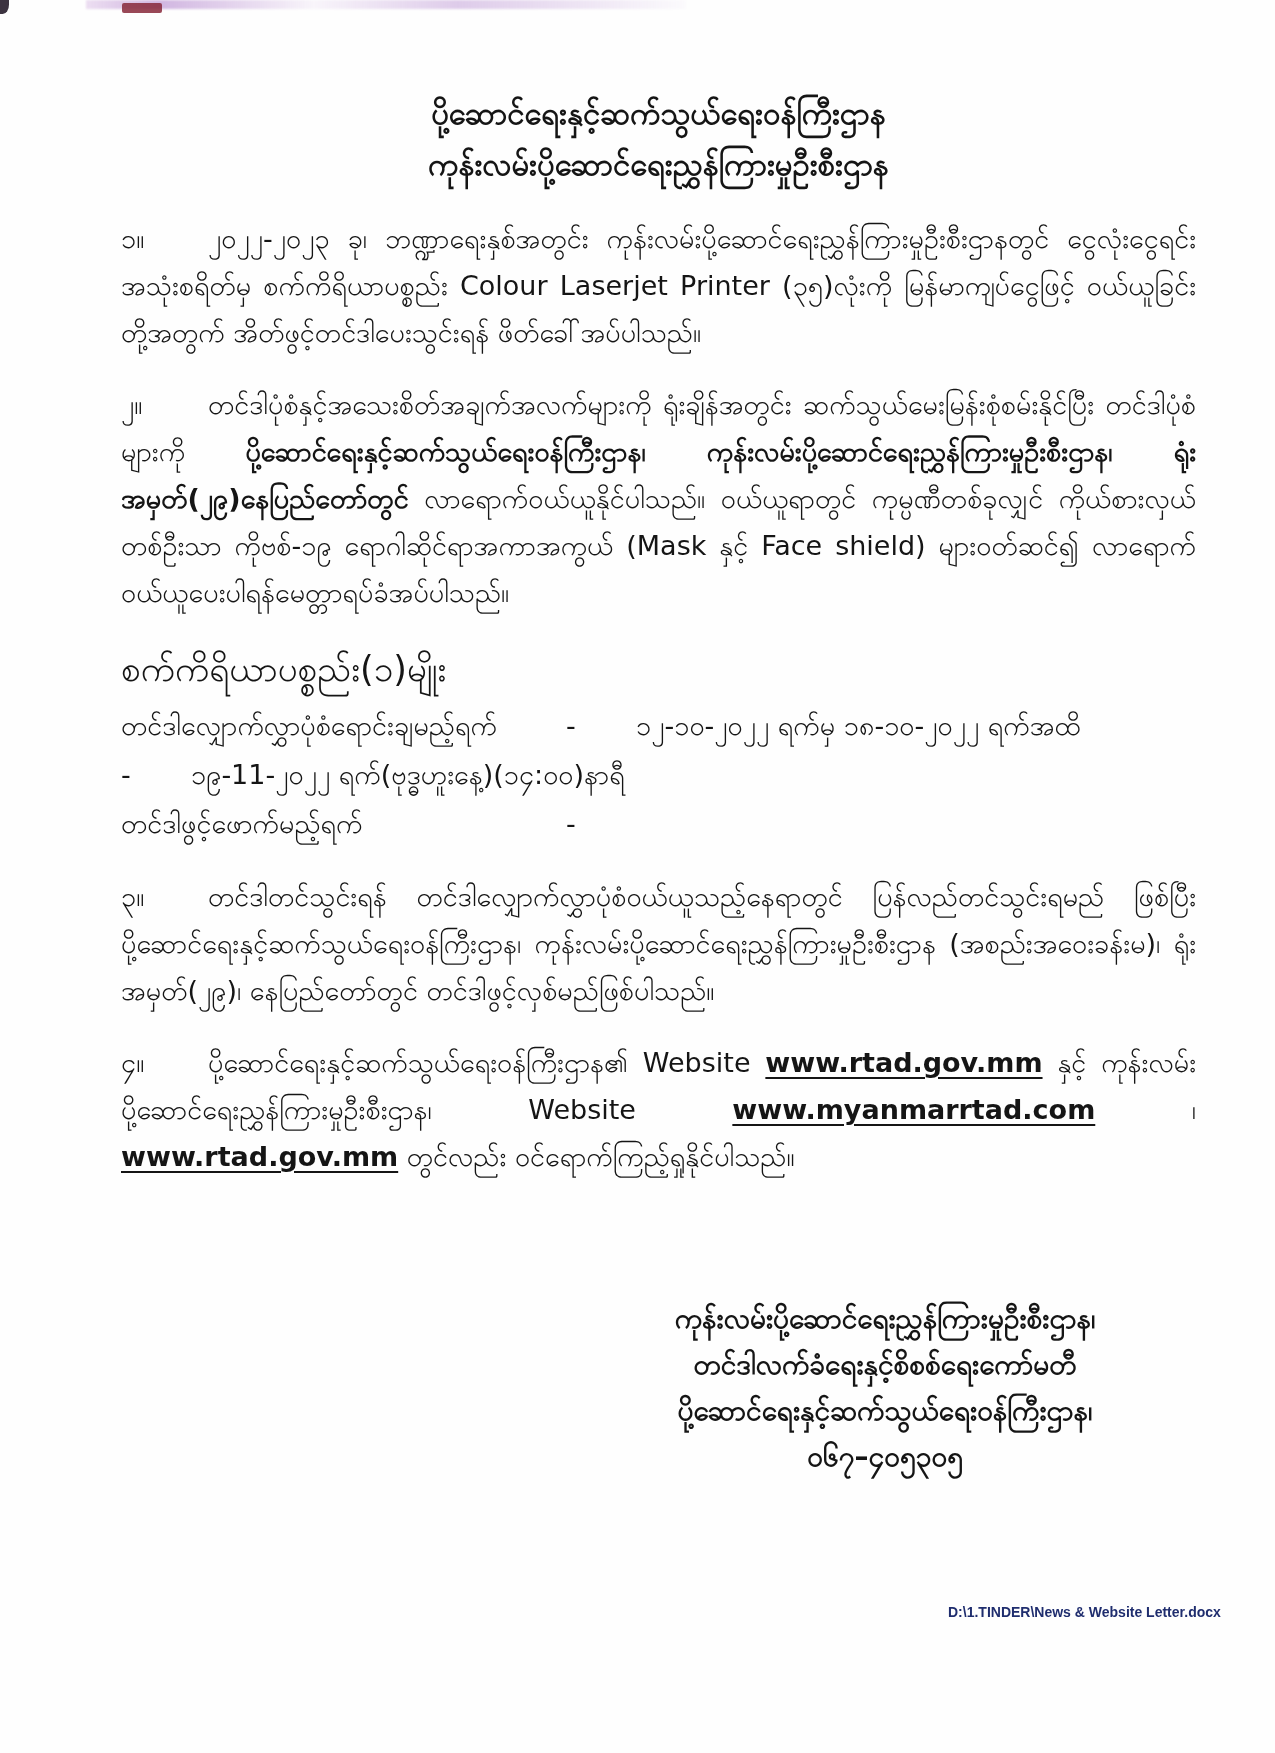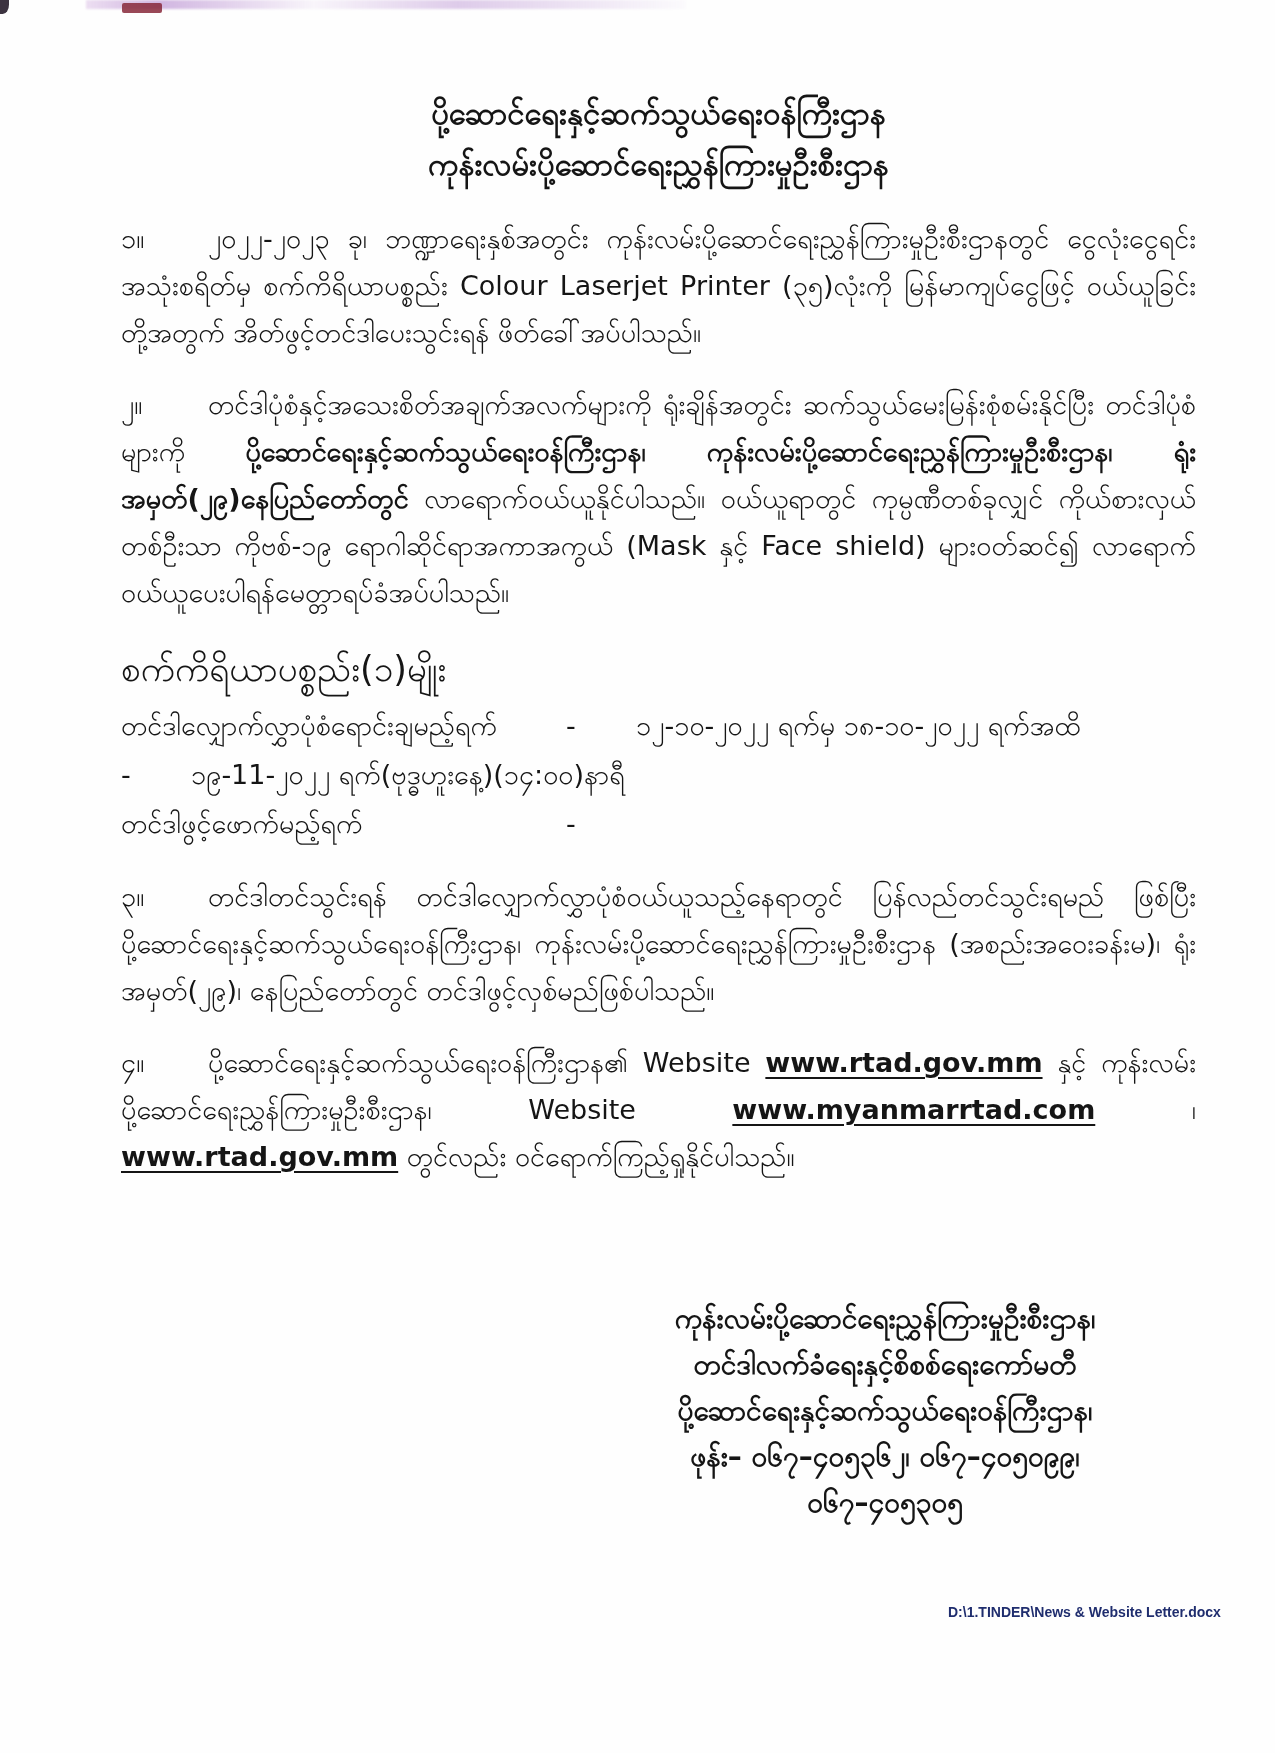--- a/index.html
+++ b/index.html
@@ -110,19 +110,18 @@
     <p class="para"><span class="num">၃။</span><span>တင်ဒါတင်သွင်းရန် တင်ဒါလျှောက်လွှာပုံစံဝယ်ယူသည့်နေရာတွင် ပြန်လည်တင်သွင်းရမည် ဖြစ်ပြီး ပို့ဆောင်ရေးနှင့်ဆက်သွယ်ရေးဝန်ကြီးဌာန၊ ကုန်းလမ်းပို့ဆောင်ရေးညွှန်ကြားမှုဦးစီးဌာန (အစည်းအဝေးခန်းမ)၊ ရုံးအမှတ်(၂၉)၊ နေပြည်တော်တွင် တင်ဒါဖွင့်လှစ်မည်ဖြစ်ပါသည်။</span></p>
 
     <p class="para"><span class="num">၄။</span><span>ပို့ဆောင်ရေးနှင့်ဆက်သွယ်ရေးဝန်ကြီးဌာန၏ Website </span><span class="link">www.rtad.gov.mm</span><span> နှင့် ကုန်းလမ်းပို့ဆောင်ရေးညွှန်ကြားမှုဦးစီးဌာန၊ Website </span><span class="link">www.myanmarrtad.com</span><span> ၊ </span><span class="link">www.rtad.gov.mm</span><span> တွင်လည်း ဝင်ရောက်ကြည့်ရှုနိုင်ပါသည်။</span></p>
 
   </div>
 
   <div class="signature">
     <div>ကုန်းလမ်းပို့ဆောင်ရေးညွှန်ကြားမှုဦးစီးဌာန၊</div>
     <div>တင်ဒါလက်ခံရေးနှင့်စိစစ်ရေးကော်မတီ</div>
     <div>ပို့ဆောင်ရေးနှင့်ဆက်သွယ်ရေးဝန်ကြီးဌာန၊</div>
-    <div>ဖုန်း– ၀၆၇–၄၀၅၃၆၂၊ ၀၆၇–၄၀၅၀၉၉၊</div>
     <div>၀၆၇–၄၀၅၃၀၅</div>
   </div>
 
   <div class="footer-path">D:\1.TINDER\News &amp; Website Letter.docx</div>
 
 </div>
 
 </body></html>

